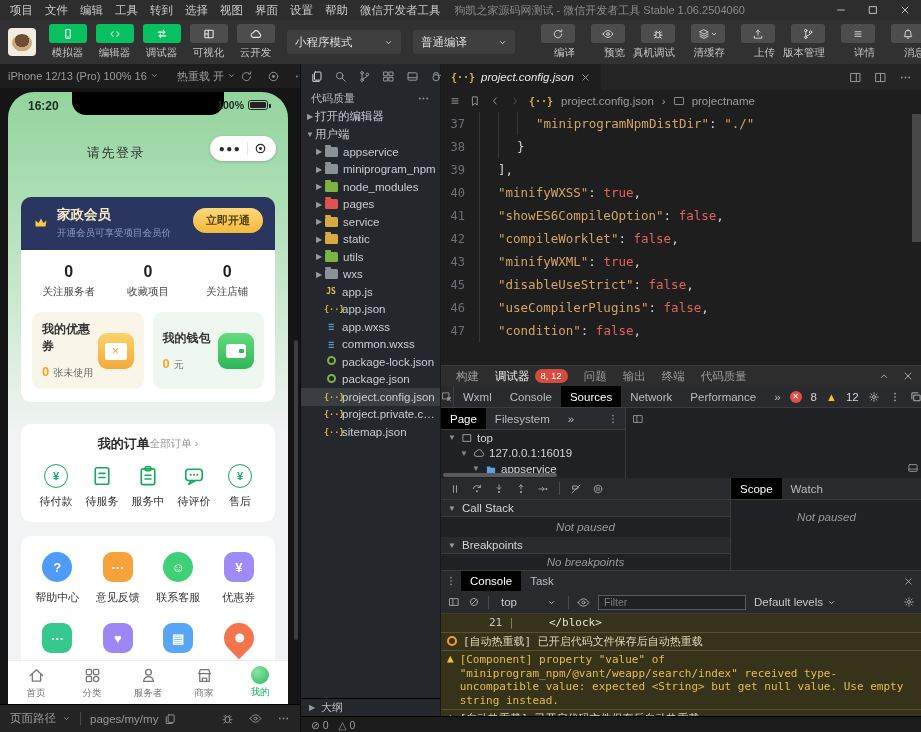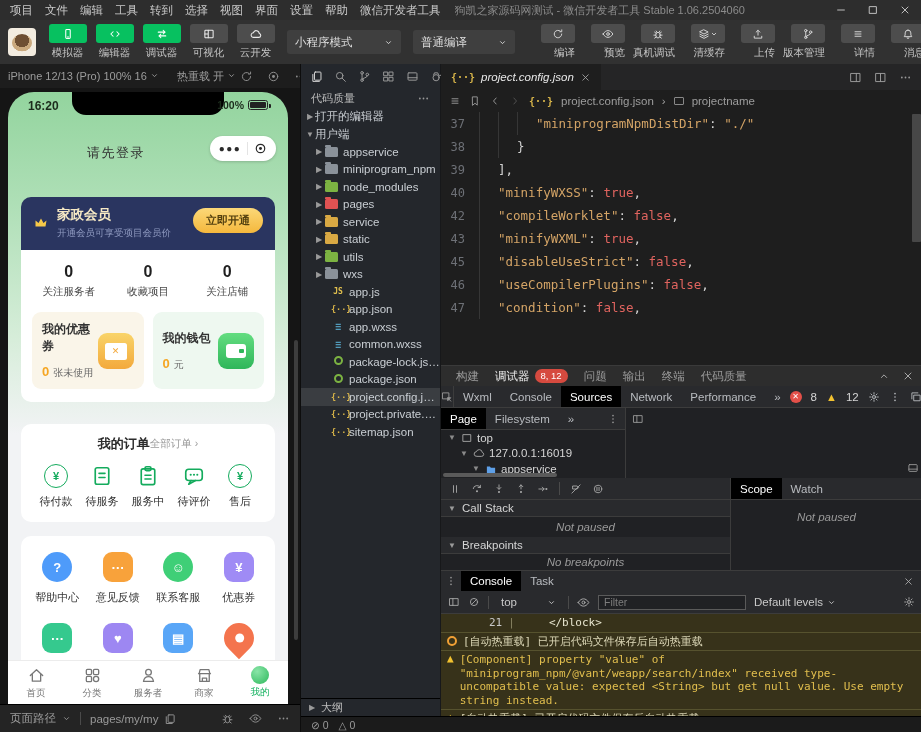--- a/index.html
+++ b/index.html
@@ -108,21 +108,21 @@
 .activity-icons .first{color:#d8d8d8}
 .explorer-header{height:20px;display:flex;align-items:center;font-size:11px;color:#bcbcbc;padding:0 10px}
 .explorer-header .hdots{margin-left:auto;color:#9a9a9a}
 .tree{flex:1;overflow:hidden;font-size:11.5px;color:#c9ced3}
 .trow{height:17.5px;display:flex;align-items:center;white-space:nowrap;padding-left:4px}
 .trow.sel{background:#3a3d41}
 .chev{width:10px;font-size:8px;color:#9a9a9a;text-align:center;flex:none}
 .t-ind{width:9px;flex:none}
 .ficon{width:13px;height:10px;border-radius:1.5px;position:relative;margin:0 5px 0 1px;flex:none}
 .ficon::before{content:"";position:absolute;top:-2px;left:0;width:6px;height:2px;border-radius:1px 1px 0 0;background:inherit}
-.gicon{width:14px;margin:0 4px 0 7px;text-align:center;font-size:10px;font-weight:bold;flex:none;font-family:"DejaVu Sans Mono",monospace}
+.gicon{width:14px;margin:0 4px 0 0;text-align:center;font-size:10px;font-weight:bold;flex:none;font-family:"DejaVu Sans Mono",monospace}
 .tlabel{overflow:hidden;text-overflow:ellipsis}
 .outline-row{height:18px;border-top:1px solid #000;display:flex;align-items:center;font-size:11px;color:#bcbcbc;padding-left:6px;gap:4px}
 
 
 .editor-tabs{height:26px;background:#252526;display:flex;align-items:stretch}
 .etab{background:#1e1e1e;display:flex;align-items:center;gap:6px;padding:0 10px;font-size:11.5px;color:#e8e8e8;font-style:italic}
 .etab .br{color:#d9b64a;font-weight:bold;font-style:normal;font-size:10px;font-family:"DejaVu Sans Mono",monospace}
 .etab .x{color:#aaa;font-style:normal}
 .etabs-right{margin-left:auto;display:flex;align-items:center;gap:12px;padding:0 10px;color:#9a9a9a}
 .breadcrumb{height:22px;background:#1e1e1e;display:flex;align-items:center;font-size:11.5px;color:#9d9d9d;padding:0 8px;gap:8px}
@@ -902,20 +902,25 @@
               <span class="ln">39</span>
               <span class="guide"></span>
               <span class="ct"><span class="tk-p">],</span></span>
             </div>
             <div class="cl">
               <span class="ln">40</span>
               <span class="guide"></span>
               <span class="ct"><span class="tk-k">"minifyWXSS"</span><span class="tk-p">: </span><span class="tk-b">true</span><span class="tk-p">,</span></span>
             </div>
             <div class="cl">
+              <span class="ln">41</span>
+              <span class="guide"></span>
+              <span class="ct"><span class="tk-k">"showES6CompileOption"</span><span class="tk-p">: </span><span class="tk-b">false</span><span class="tk-p">,</span></span>
+            </div>
+            <div class="cl">
               <span class="ln">42</span>
               <span class="guide"></span>
               <span class="ct"><span class="tk-k">"compileWorklet"</span><span class="tk-p">: </span><span class="tk-b">false</span><span class="tk-p">,</span></span>
             </div>
             <div class="cl">
               <span class="ln">43</span>
               <span class="guide"></span>
               <span class="ct"><span class="tk-k">"minifyWXML"</span><span class="tk-p">: </span><span class="tk-b">true</span><span class="tk-p">,</span></span>
             </div>
             <div class="cl">

